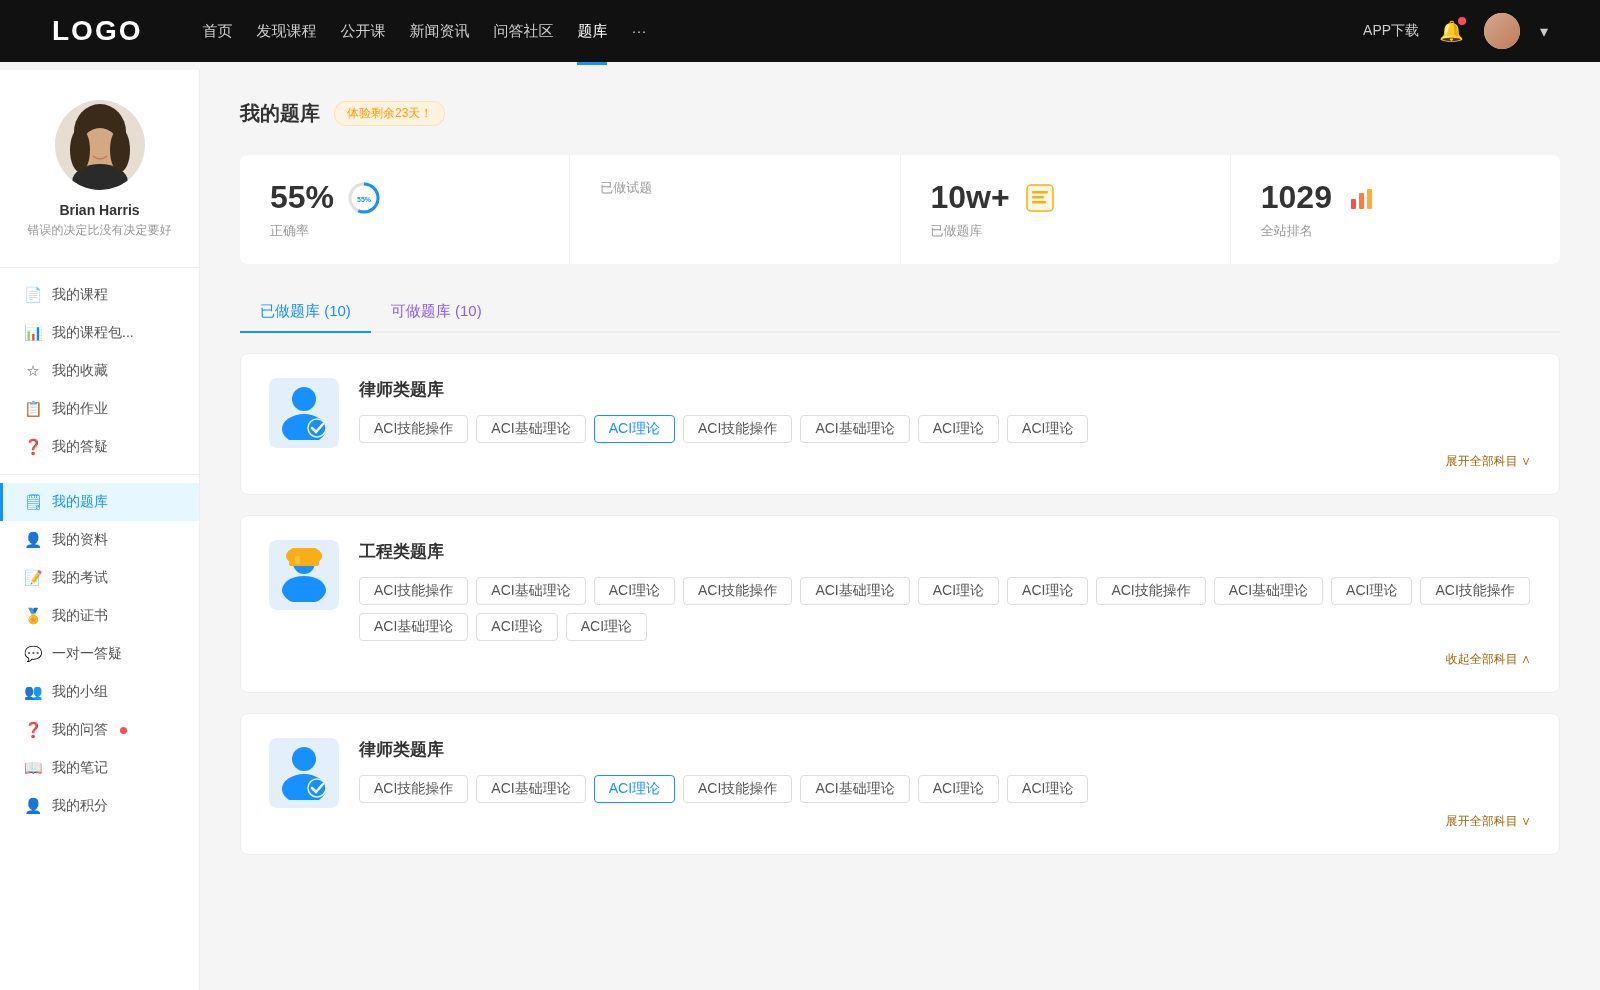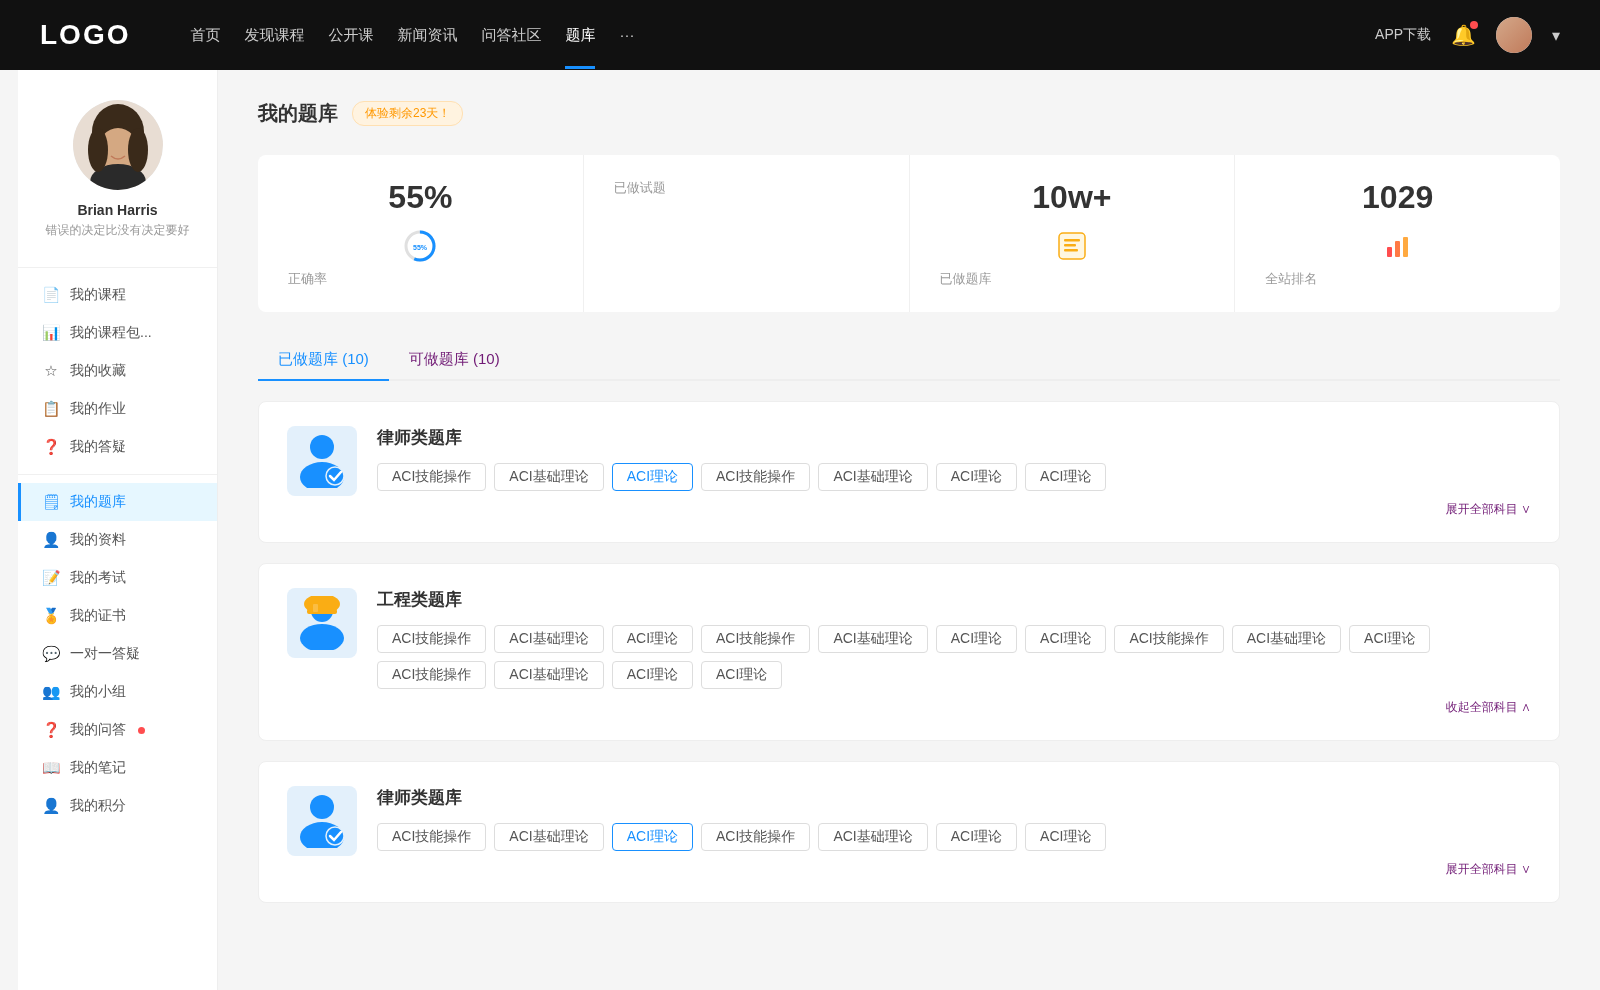--- a/index.html
+++ b/index.html
@@ -1,21 +1,21 @@
 <!DOCTYPE html>
 <html><head>
   <meta charset="utf-8">
   <style>
     * { box-sizing: border-box; margin: 0; padding: 0; }
     body { font-family: -apple-system, BlinkMacSystemFont, 'PingFang SC', 'Microsoft YaHei', sans-serif; background: #f5f5f5; }
 
     
     .navbar {
-      background: #111; height: 70px; display: flex; align-items: center;
-      padding: 0 40px; position: fixed; top: 0; left: 0; right: 0; z-index: 100;
+      background: #111; height: 62px; display: flex; align-items: center;
+      padding: 0 52px; position: fixed; top: 0; left: 0; right: 0; z-index: 100;
     }
     .nav-logo { color: #fff; font-size: 28px; font-weight: bold; letter-spacing: 2px; margin-right: 60px; }
     .nav-links { display: flex; gap: 24px; flex: 1; }
     .nav-link { color: #ccc; font-size: 15px; cursor: pointer; text-decoration: none; position: relative; }
     .nav-link.active { color: #fff; }
     .nav-link.active::after { content: ''; position: absolute; bottom: -24px; left: 0; right: 0; height: 3px; background: #1890ff; }
     .nav-right { display: flex; align-items: center; gap: 20px; }
     .nav-download { color: #ccc; font-size: 14px; cursor: pointer; }
     .nav-bell { position: relative; cursor: pointer; }
     .nav-bell-icon { color: #fff; font-size: 20px; }
@@ -23,21 +23,20 @@
     .nav-avatar { width: 36px; height: 36px; border-radius: 50%; background: #ccc; overflow: hidden; cursor: pointer; }
     .nav-chevron { color: #ccc; cursor: pointer; }
 
     
     .page-wrapper { display: flex; margin-top: 70px; min-height: calc(100vh - 70px); }
 
     
     .sidebar {
       width: 200px; background: #fff; padding: 30px 0 20px 0; flex-shrink: 0;
       border-right: 1px solid #eee;
-      margin-left: 18px;
     }
     .sidebar-profile { text-align: center; padding: 0 20px 20px; }
     .sidebar-avatar { width: 90px; height: 90px; border-radius: 50%; background: #e8e8e8; margin: 0 auto 12px; overflow: hidden; display: flex; align-items: center; justify-content: center; }
     .sidebar-name { font-size: 14px; font-weight: 600; color: #333; margin-bottom: 4px; }
     .sidebar-bio { font-size: 12px; color: #999; }
     .sidebar-divider { height: 1px; background: #f0f0f0; margin: 8px 0; }
     .sidebar-item {
       display: flex; align-items: center; gap: 10px; padding: 10px 24px;
       cursor: pointer; color: #555; font-size: 14px; position: relative;
     }
@@ -54,48 +53,48 @@
     .page-title { font-size: 20px; font-weight: 600; color: #333; }
     .trial-badge {
       background: #fff3e0; color: #ff9800; font-size: 12px; padding: 3px 12px;
       border-radius: 12px; border: 1px solid #ffe0b2;
     }
 
     
     .stats-row { display: flex; gap: 0; background: #fff; border-radius: 8px; margin-bottom: 28px; overflow: hidden; }
     .stat-item { flex: 1; padding: 24px 30px; border-right: 1px solid #f0f0f0; }
     .stat-item:last-child { border-right: none; }
-    .stat-top { display: flex; align-items: center; gap: 12px; margin-bottom: 6px; flex-direction: column; }
+    .stat-top { display: flex; align-items: center; gap: 12px; margin-bottom: 6px; }
     .stat-value { font-size: 32px; font-weight: 700; color: #333; }
     .stat-icon { width: 36px; height: 36px; display: flex; align-items: center; justify-content: center; }
     .stat-label { font-size: 13px; color: #999; }
 
     
     .tabs-row { display: flex; gap: 0; margin-bottom: 20px; border-bottom: 2px solid #eee; }
     .tab {
-      padding: 10px 20px; font-size: 15px; cursor: pointer; color: #701a75; position: relative; margin-bottom: -2px;
+      padding: 10px 20px; font-size: 15px; cursor: pointer; color: #8b5cf6; position: relative; margin-bottom: -2px;
     }
     .tab.active { color: #1890ff; border-bottom: 2px solid #1890ff; }
 
     
     .qbank-card {
       background: #fff; border-radius: 8px; margin-bottom: 20px; padding: 24px 28px;
       border: 1px solid #eee;
     }
     .qbank-header { display: flex; align-items: flex-start; gap: 20px; }
     .qbank-icon-wrap { width: 70px; height: 70px; background: #e3f0fb; border-radius: 8px; display: flex; align-items: center; justify-content: center; flex-shrink: 0; }
     .qbank-body { flex: 1; }
     .qbank-title { font-size: 17px; font-weight: 700; color: #333; margin-bottom: 14px; }
     .qbank-tags { display: flex; flex-wrap: wrap; gap: 8px; }
     .qbank-tag {
       padding: 4px 14px; border-radius: 4px; font-size: 14px; cursor: pointer;
       border: 1px solid #ddd; color: #555; background: #fff;
     }
     .qbank-tag.active { border-color: #1890ff; color: #1890ff; }
-    .qbank-expand { text-align: right; margin-top: 10px; font-size: 12px; color: #701a75; cursor: pointer; }
+    .qbank-expand { text-align: right; margin-top: 10px; font-size: 12px; color: #a16207; cursor: pointer; }
 
     
   </style>
 </head>
 <body>
 
 <nav class="navbar">
   <div class="nav-logo">LOGO</div>
   <div class="nav-links">
 

